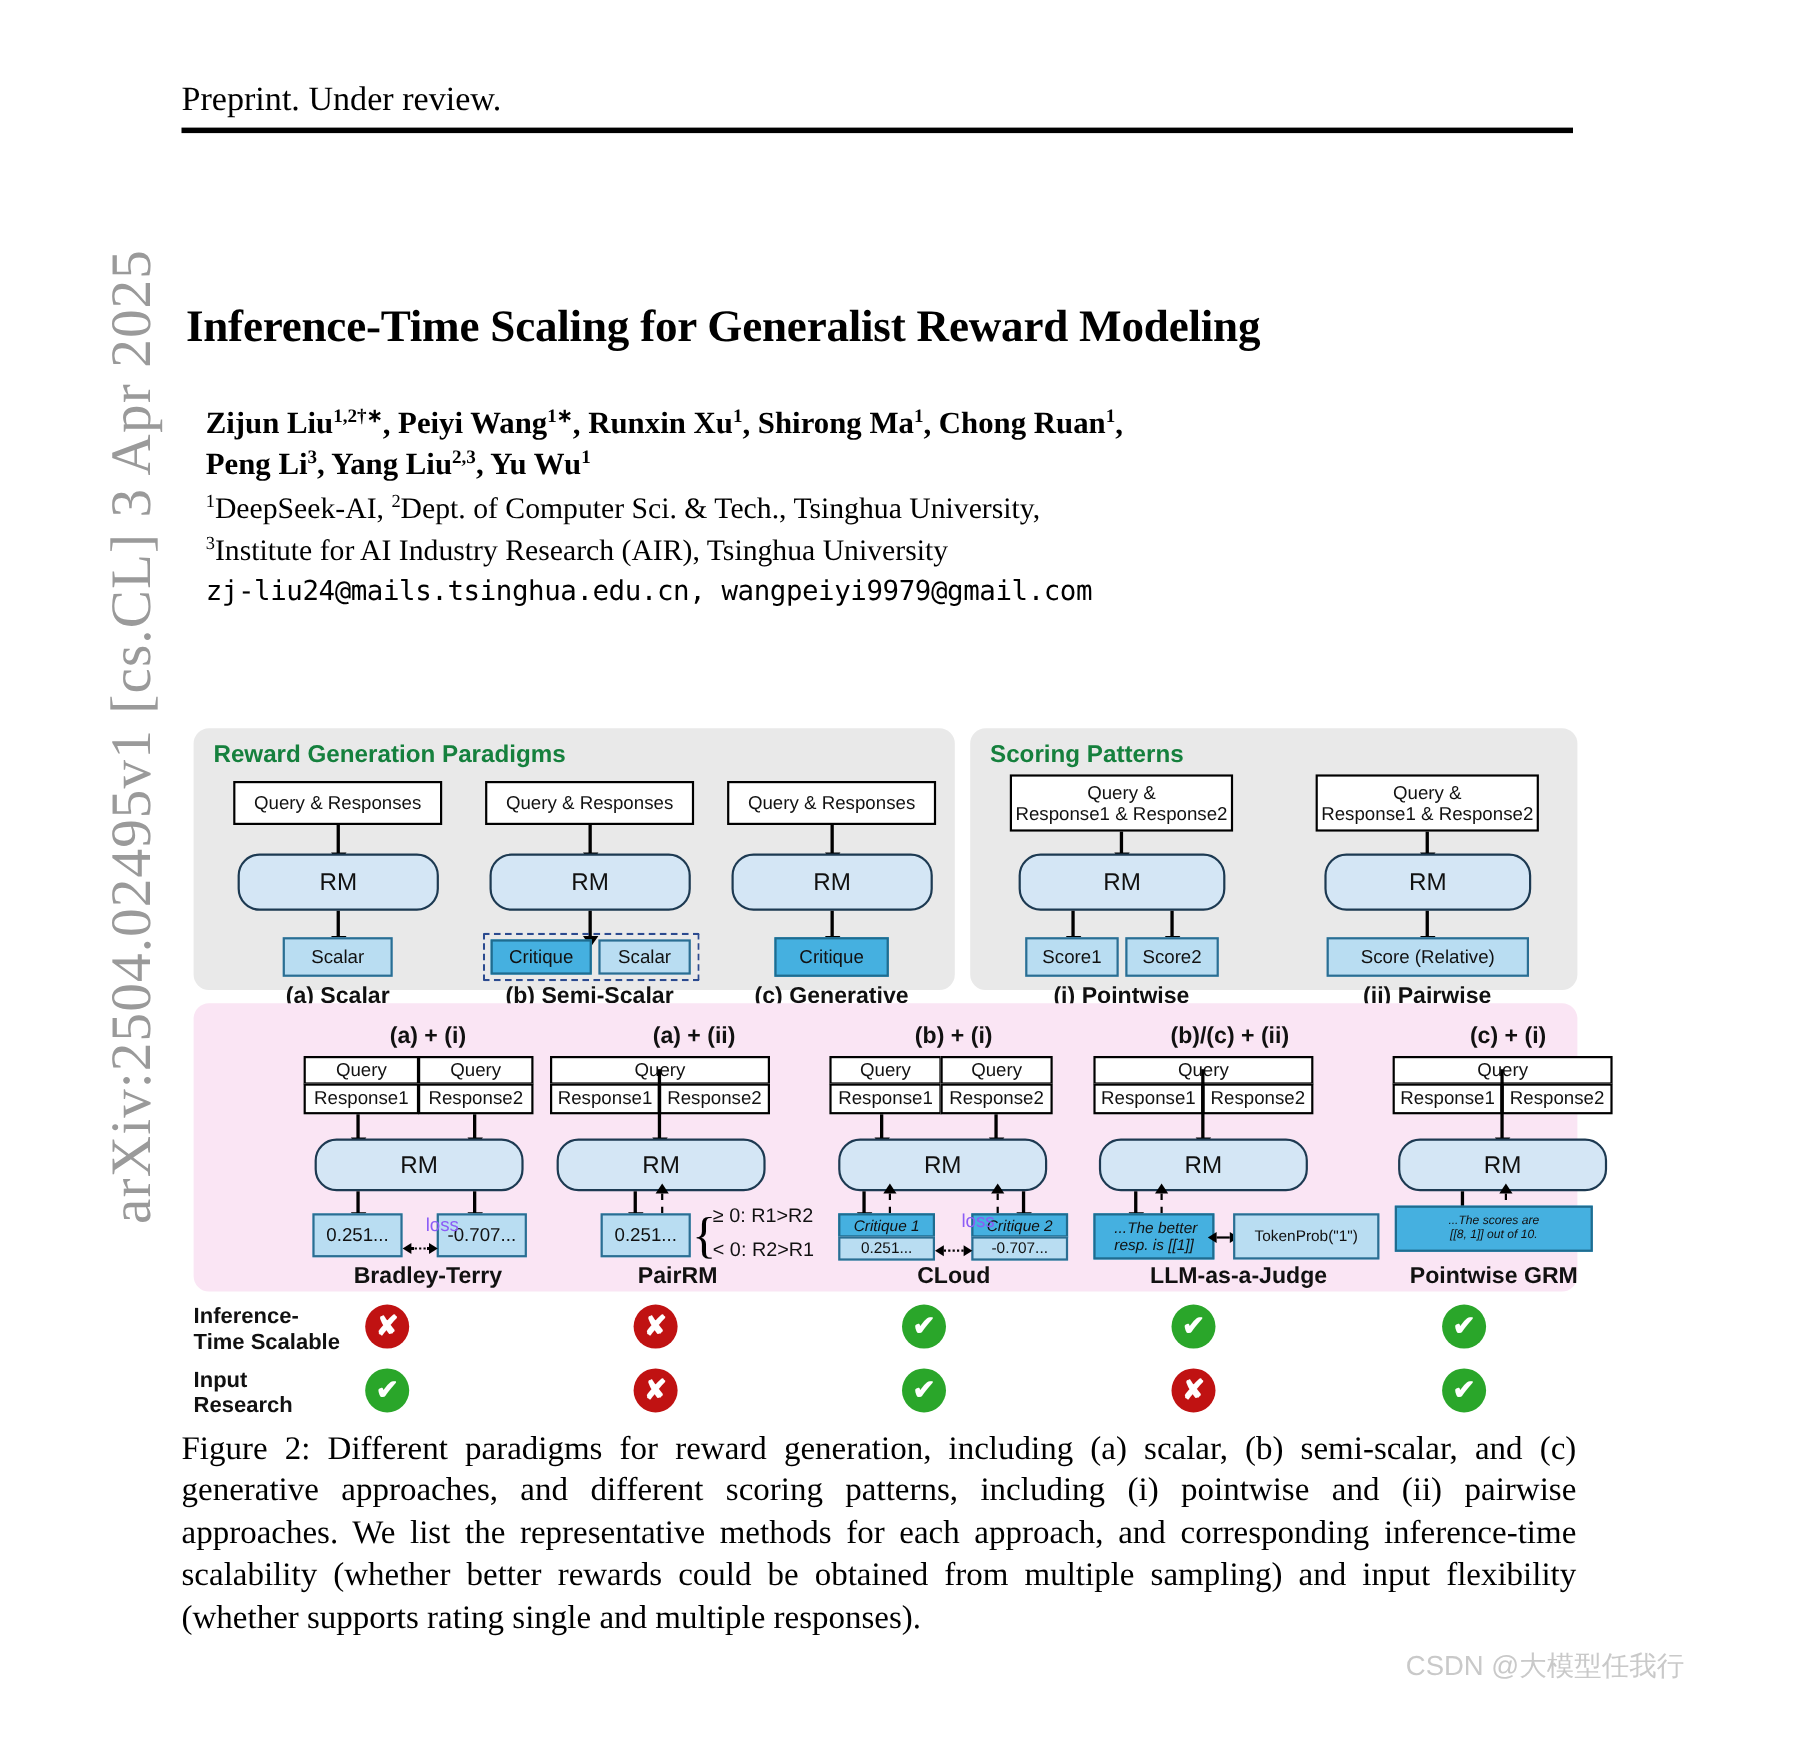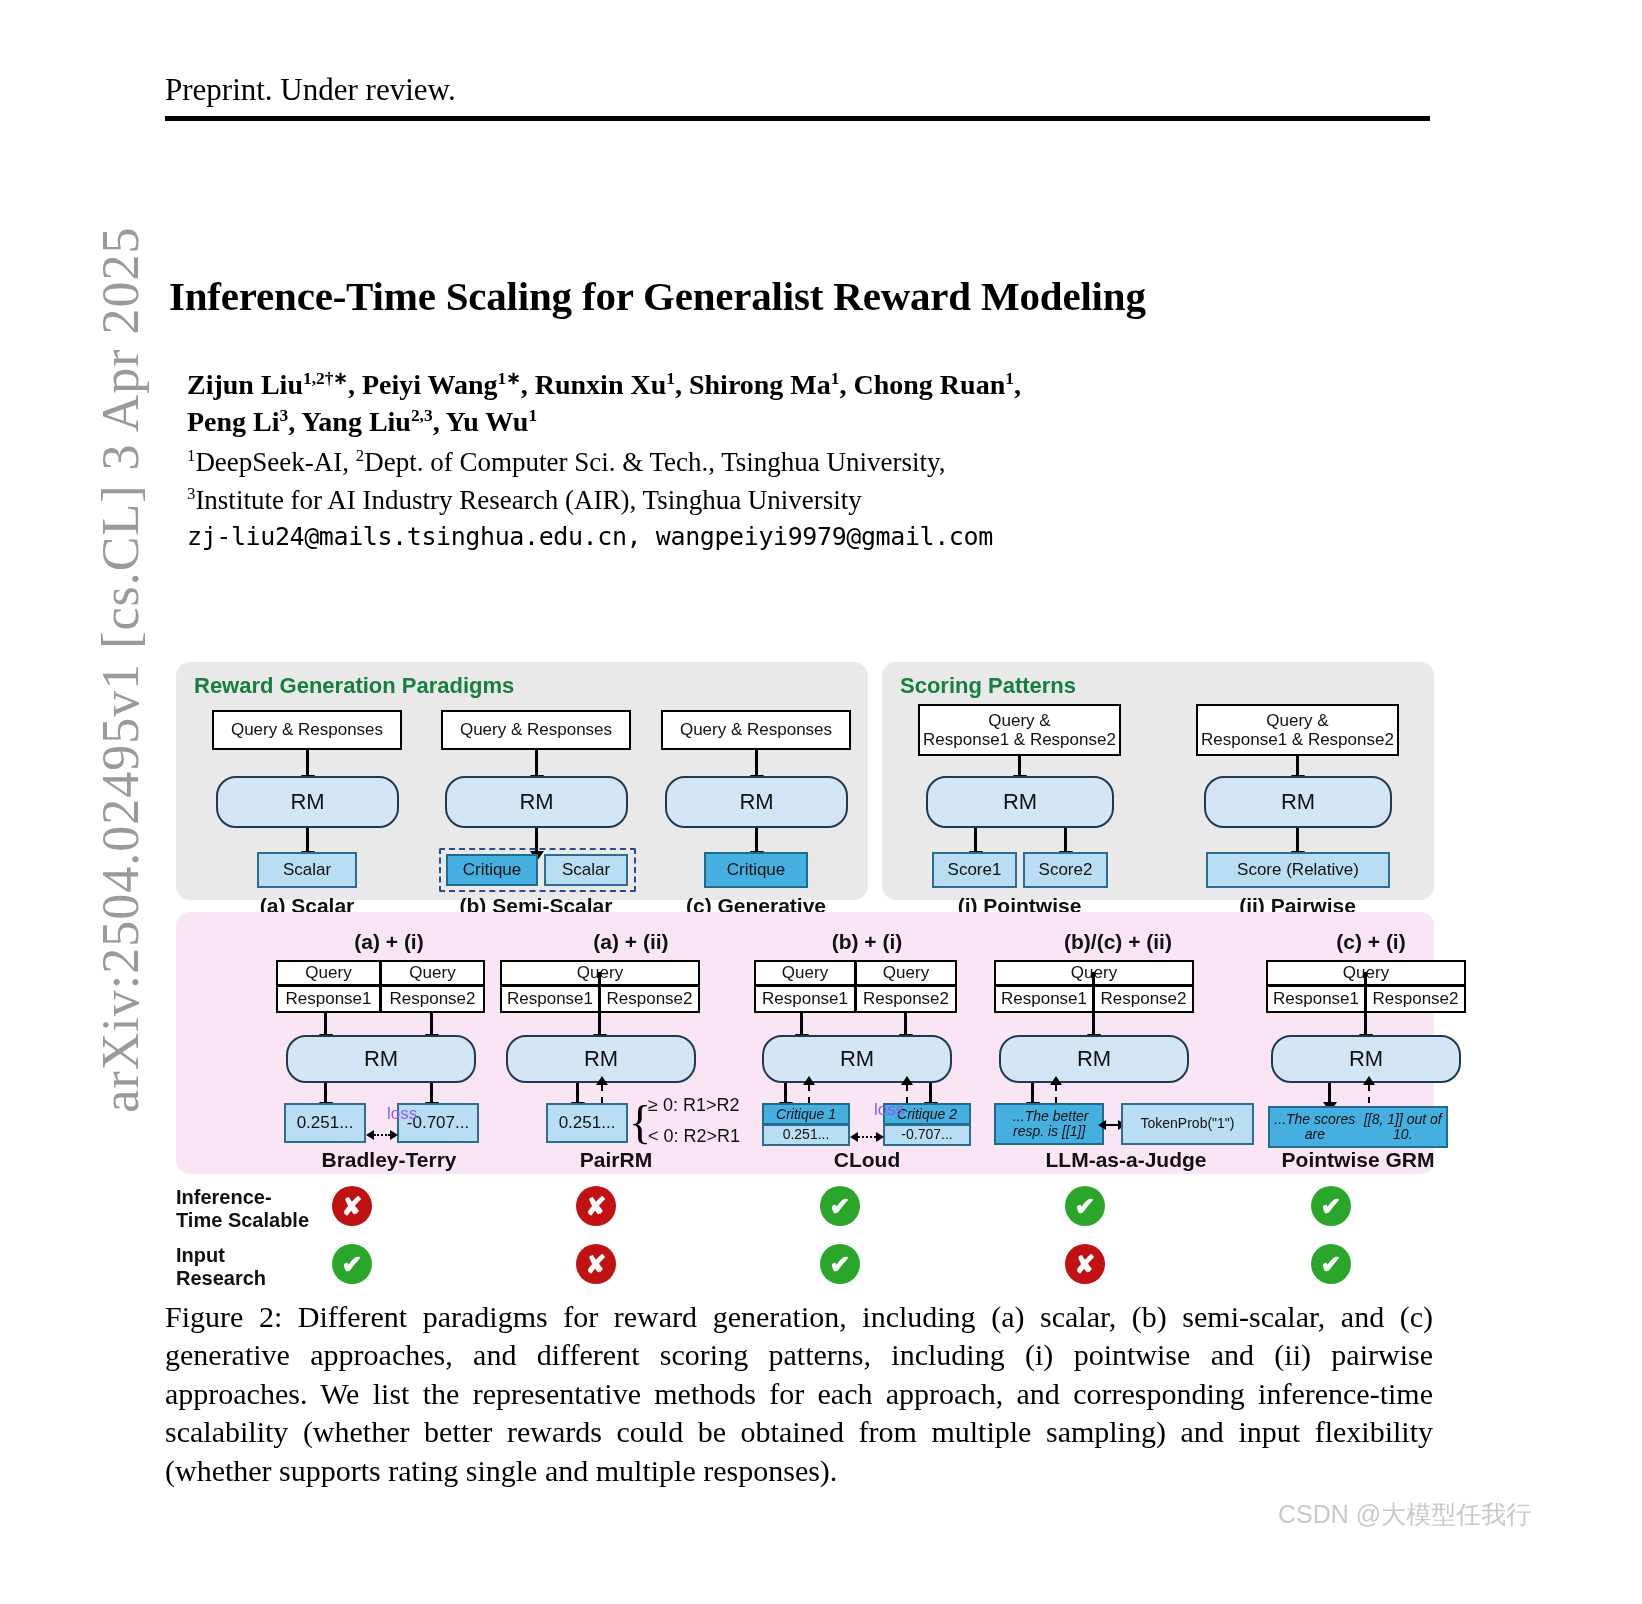--- a/index.html
+++ b/index.html
@@ -392,21 +392,21 @@
       <div class="methodlabel" style="left:822px; top:236px; width:256px;">LLM-as-a-Judge</div>
 
       <div class="combolabel" style="left:1080px; top:18px; width:230px;">(c) + (i)</div>
       <div class="inbox" style="left:1090px; top:48px; width:200px; height:26px;">Query</div>
       <div class="inbox" style="left:1090px; top:73px; width:100px; height:28px;">Response1</div>
       <div class="inbox" style="left:1189px; top:73px; width:101px; height:28px;">Response2</div>
       <div class="arrow" style="left:1188px; top:60px; height:63px;"></div>
       <div class="rm" style="left:1095px; top:123px; width:190px; height:48px;">RM</div>
       <div class="arrow" style="left:1152px; top:171px; height:20px;"></div>
       <div class="arrow-up" style="left:1192px; top:173px; height:18px;"></div>
-      <div class="out-dark" style="left:1092px; top:194px; width:180px; height:42px; font-size:14px; ">
+      <div class="out-dark" style="left:1092px; top:184px; width:180px; height:42px; font-size:11px; flex-direction:column;">
         <span class="ital">...The scores are</span>
         <span class="ital">[[8, 1]] out of 10.</span>
       </div>
       <div class="methodlabel" style="left:1075px; top:236px; width:214px;">Pointwise GRM</div>
     </div>
 
     <div class="crit-label" style="left:0px; top:524px;">
       <div>Inference-</div>
       <div>Time Scalable</div>
     </div>

